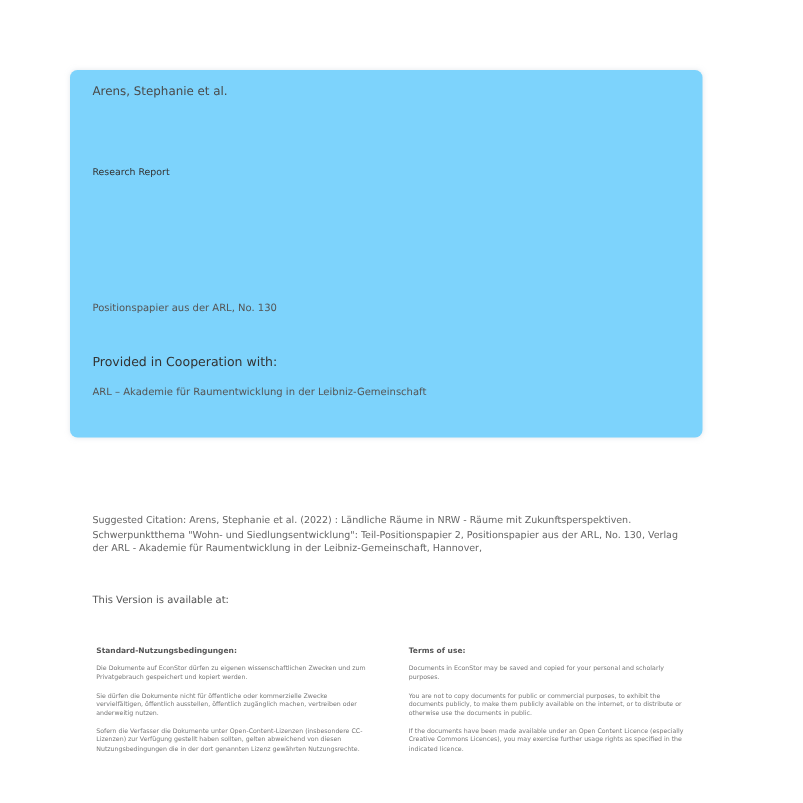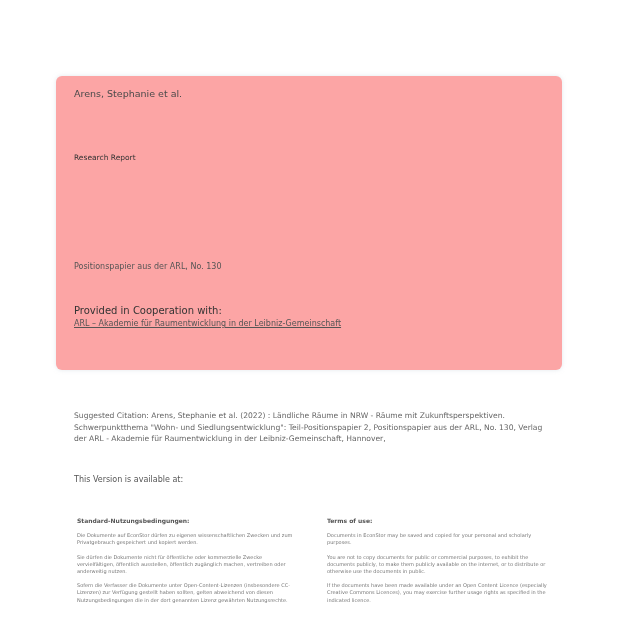--- a/index.html
+++ b/index.html
@@ -1,25 +1,25 @@
 <!DOCTYPE html>
 <html><head>
 <meta charset="utf-8">
 <style>
   html, body { margin: 0; padding: 0; background: #ffffff; }
   body { width: 642px; height: 642px; position: relative; overflow: hidden;
          font-family: "DejaVu Sans", "Liberation Sans", sans-serif; color: #3a3a3a; }
   .panel { position: absolute; left: 56px; top: 56px; width: 506px; height: 294px;
-           background: #fca5a5; border-radius: 6px; box-shadow: 0 0 4px rgba(200,210,220,0.5); margin-top: 20px; }
+           background: #7dd3fc; border-radius: 6px; box-shadow: 0 0 4px rgba(200,210,220,0.5); }
   .author { position: absolute; left: 18px; top: 12px; font-size: 9.5px; color: #4a4a4a; }
   .kind { position: absolute; left: 18px; top: 77px; font-size: 7.5px; font-weight: normal; color: #333; }
   .title { position: absolute; left: 18px; top: 87px; width: 470px; font-size: 15.5px; line-height: 21px; color: #444; letter-spacing: -0.2px; }
   .series { position: absolute; left: 18px; top: 186px; font-size: 8px; color: #555; text-align: center; }
   .coop-label { position: absolute; left: 18px; top: 229px; font-size: 10px; font-weight: normal; color: #333; }
-  .coop-value { position: absolute; left: 18px; top: 243px; font-size: 8px; color: #555; text-decoration: underline; }
+  .coop-value { position: absolute; left: 18px; top: 253px; font-size: 8px; color: #555; }
   .citation { position: absolute; left: 74px; top: 364px; width: 480px; font-size: 7.6px; line-height: 11.6px; color: #666; filter: blur(0.3px); margin-top: 46px; }
   .version { position: absolute; left: 74px; top: 473px; font-size: 8px; line-height: 13px; color: #555; }
   .terms { position: absolute; top: 517px; width: 220px; font-size: 5px; line-height: 7.2px; color: #777; filter: blur(0.3px); }
   .terms.left { left: 77px; }
   .terms.right { left: 327px; }
   .terms h4 { margin: 0 0 8px 0; font-size: 6px; font-weight: bold; color: #555; }
   .terms p { margin: 0 0 7px 0; }
 </style>
 </head>
 <body>

